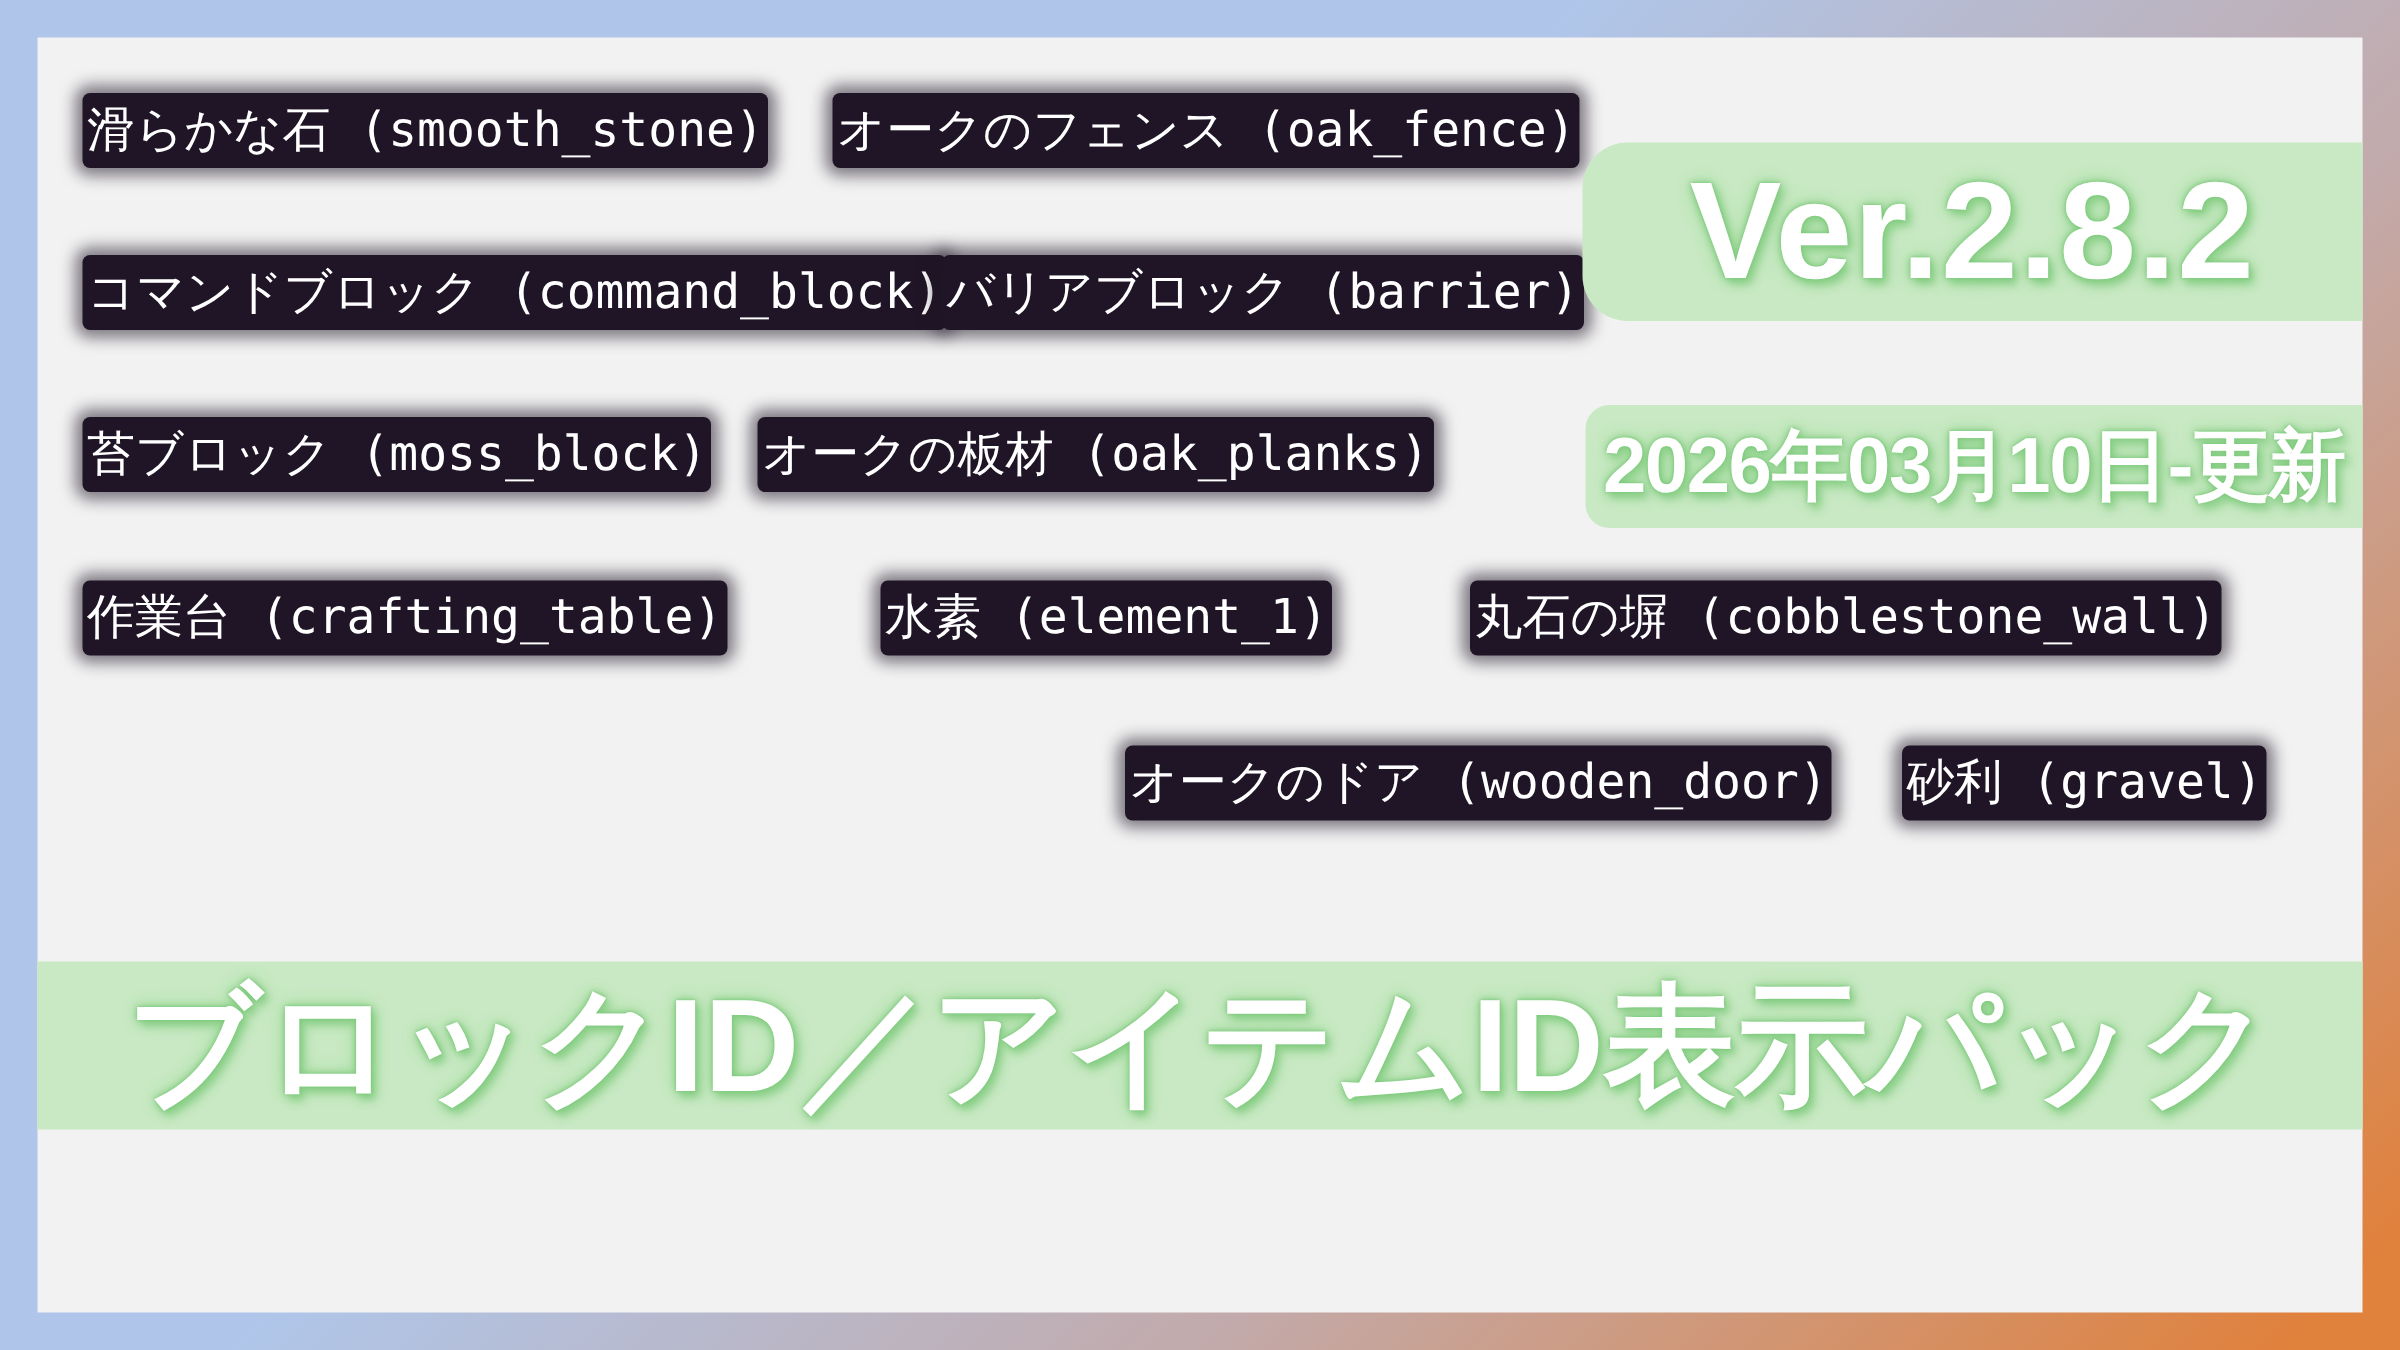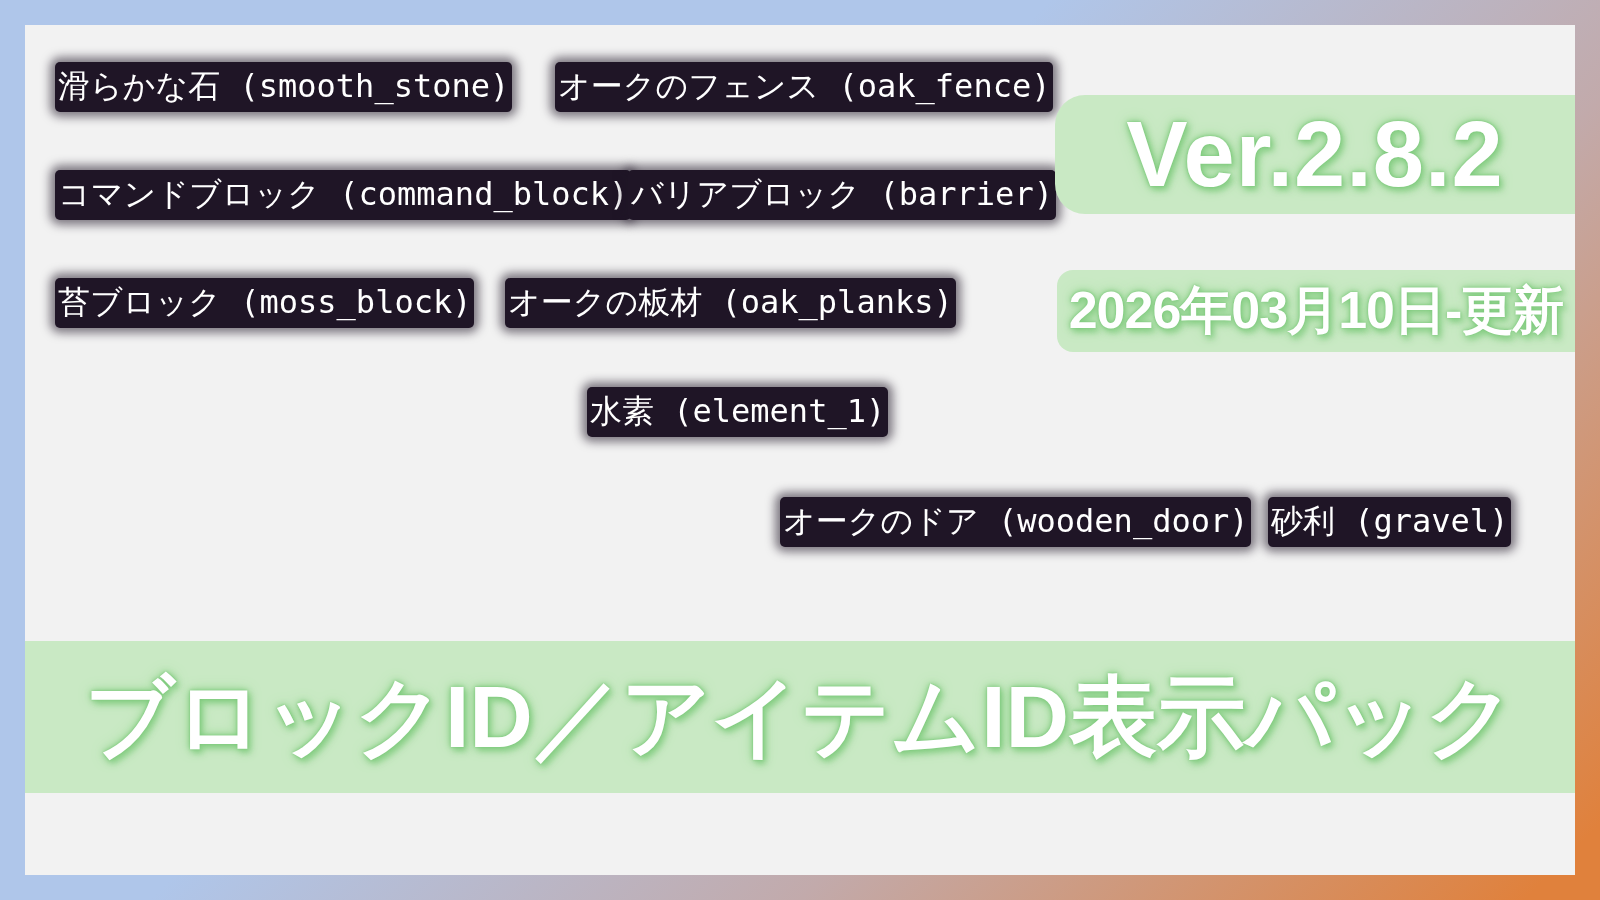--- a/index.html
+++ b/index.html
@@ -79,21 +79,21 @@
     justify-content: center;
     font-size: 52px;
     letter-spacing: -1px;
     margin-left: 44px;
   }
   .title-band {
     position: absolute;
     left: 0;
     right: 0;
     top: 616px;
-    height: 152px;
+    height: 112px;
     background: var(--badge-green, #c9e9c4);
     display: flex;
     align-items: center;
     justify-content: center;
     overflow: hidden;
   }
   .title-band .title-text {
     font-size: 88px;
     white-space: nowrap;
     letter-spacing: 0px;
@@ -106,23 +106,25 @@
 
   <div class="chip" style="left:30px;  top:37px">滑らかな石 (smooth_stone)</div>
   <div class="chip" style="left:530px; top:37px">オークのフェンス (oak_fence)</div>
 
   <div class="chip" style="left:30px;  top:145px">コマンドブロック (command_block)</div>
   <div class="chip" style="left:603px; top:145px">バリアブロック (barrier)</div>
 
   <div class="chip" style="left:480px; top:253px">オークの板材 (oak_planks)</div>
   <div class="chip" style="left:30px;  top:253px">苔ブロック (moss_block)</div>
 
+  <div class="chip" style="left:30px;  top:362px">作業台 (crafting_table)</div>
   <div class="chip" style="left:562px; top:362px">水素 (element_1)</div>
+  <div class="chip" style="left:955px; top:362px">丸石の塀 (cobblestone_wall)</div>
 
-  <div class="chip" style="left:755px;  top:472px">オークのドア (wooden_door)</div>
+  <div class="chip" style="left:725px;  top:472px">オークのドア (wooden_door)</div>
   <div class="chip" style="left:1243px; top:472px">砂利 (gravel)</div>
 
   <div class="badge-version glow-text">Ver.2.8.2</div>
   <div class="badge-date glow-text">2026年03月10日-更新</div>
 
   <div class="title-band">
     <span class="title-text glow-text">ブロックID／アイテムID表示パック</span>
   </div>
 
 </div>

